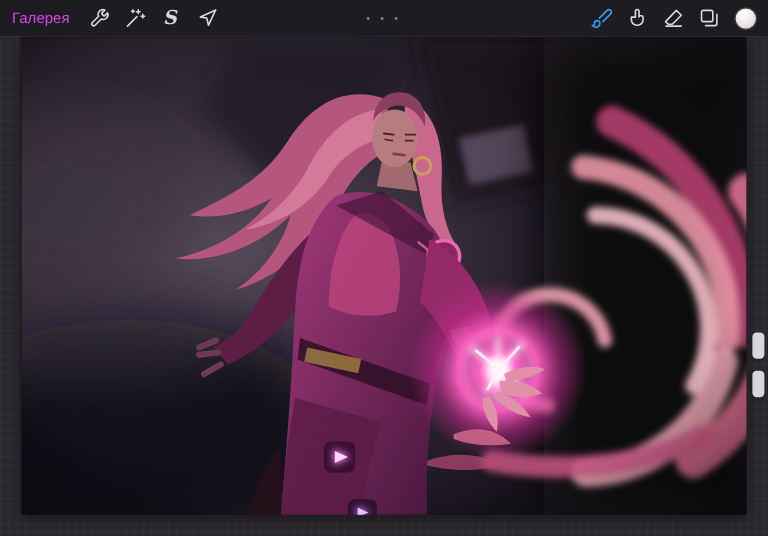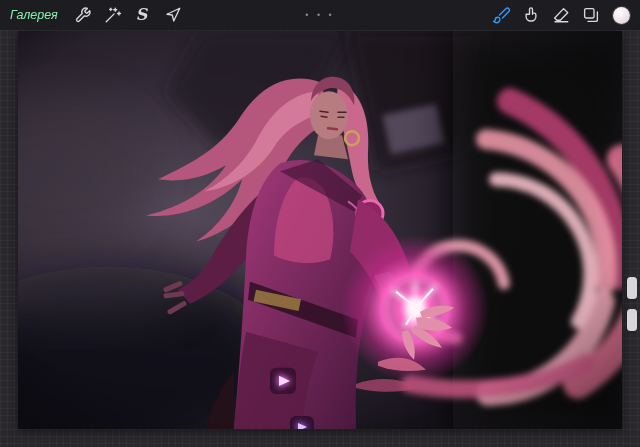--- a/index.html
+++ b/index.html
@@ -10,23 +10,23 @@
     -webkit-user-select:none;user-select:none;
   }
   
   .topbar{
     position:absolute;top:0;left:0;right:0;height:30px;
     background:#1d1c20;
     display:flex;align-items:center;
     z-index:10;
   }
   .gallery-btn{
-    background:none;border:none;color:#86efac;font-size:12.5px;
+    background:none;border:none;color:#d946ef;font-size:12.5px;
     font-family:"Liberation Sans",sans-serif;
-    padding:0 10px 0 10px;height:30px;cursor:pointer;font-style:italic;
+    padding:0 10px 0 10px;height:30px;cursor:pointer;
   }
   .tool-btn{
     width:30px;height:30px;border:none;background:none;margin:0;
     display:flex;align-items:center;justify-content:center;cursor:pointer;
     padding:0;
   }
   .tool-btn svg{display:block;}
   .icon-stroke{stroke:#d9d9dd;fill:none;stroke-width:1.8;stroke-linecap:round;stroke-linejoin:round;}
   .icon-active-stroke{stroke:#2f9bf6;fill:none;stroke-width:1.8;stroke-linecap:round;stroke-linejoin:round;}
   .sel-s{

